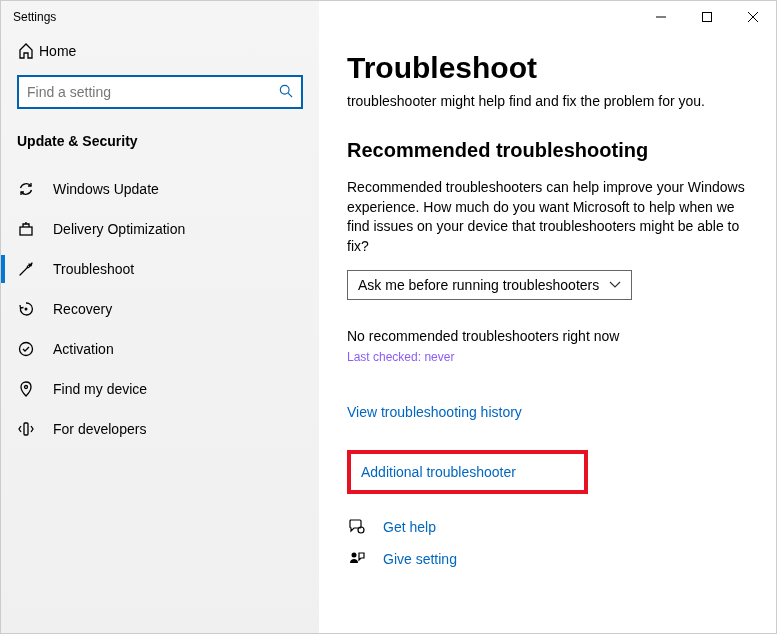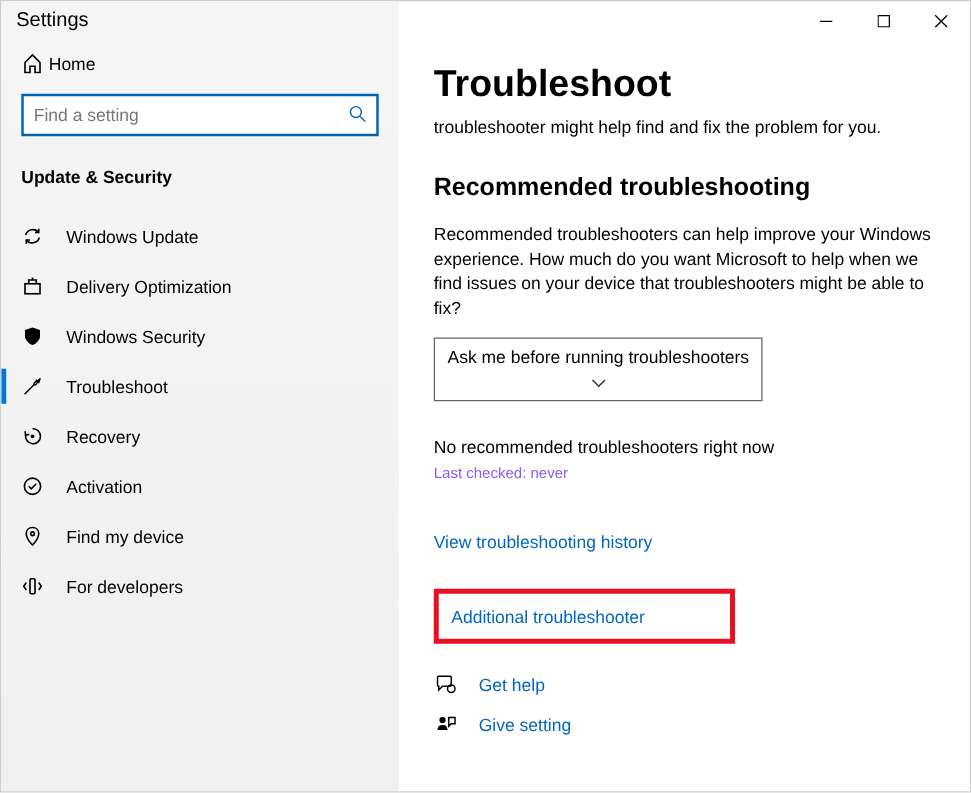--- a/index.html
+++ b/index.html
@@ -25,21 +25,21 @@
       top: 0;
       left: 0;
       right: 0;
       height: 32px;
       display: flex;
       align-items: center;
       z-index: 10;
     }
     .title-bar .app-title {
       padding-left: 12px;
-      font-size: 16px;
+      font-size: 12px;
       color: #000;
     }
     .win-controls {
       position: absolute;
       right: 0;
       top: 0;
       display: flex;
     }
     .win-controls div {
       width: 46px;
@@ -156,21 +156,20 @@
     }
     .dropdown {
       border: 1px solid #666;
       display: inline-flex;
       align-items: center;
       padding: 6px 10px;
       font-size: 14px;
       gap: 10px;
       cursor: pointer;
       margin-bottom: 28px;
-      flex-direction: column;
     }
     .dropdown .chev {
       font-size: 10px;
     }
     .status-line {
       font-size: 14px;
       margin-bottom: 6px;
     }
     .last-checked {
       font-size: 12px;
@@ -278,28 +277,20 @@
       <div class="nav-item">
         <span class="icon-slot">
           <svg width="16" height="16" viewBox="0 0 16 16">
               <rect x="2" y="6" width="12" height="8" fill="none" stroke="#000" stroke-width="1.3"></rect>
               <path d="M5 6 L5 3 L11 3 L11 6 M8 1 L8 3" fill="none" stroke="#000" stroke-width="1.3"></path>
             </svg>
         </span>
         <span>Delivery Optimization</span>
       </div>
 
-      <div class="nav-item">
-        <span class="icon-slot">
-          <svg width="16" height="16" viewBox="0 0 16 16">
-              <path d="M8 1 L14 3 L14 8 C14 11 11 14 8 15 C5 14 2 11 2 8 L2 3 Z" fill="#000"></path>
-            </svg>
-        </span>
-        <span>Windows Security</span>
-      </div>
 
 
       <div class="nav-item active">
         <span class="icon-slot">
           <svg width="16" height="16" viewBox="0 0 16 16">
               <path d="M12 4 A3 3 0 0 1 9 7 L4 12 L2 14 L4 12 L9 7 A3 3 0 0 1 12 4 L14 2 L13 5 L11 3 Z" fill="none" stroke="#000" stroke-width="1.2" stroke-linejoin="round"></path>
             </svg>
         </span>
         <span>Troubleshoot</span>
       </div>

